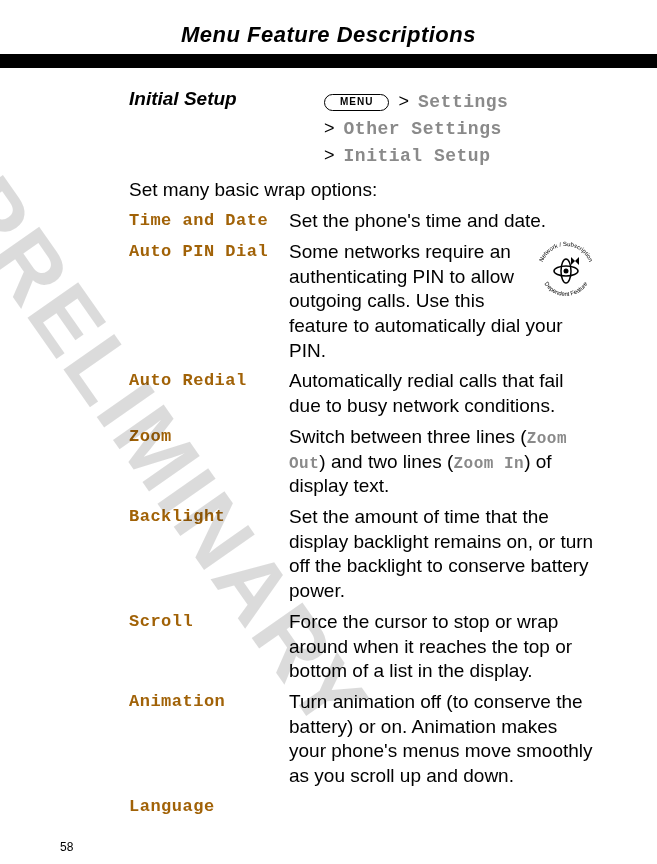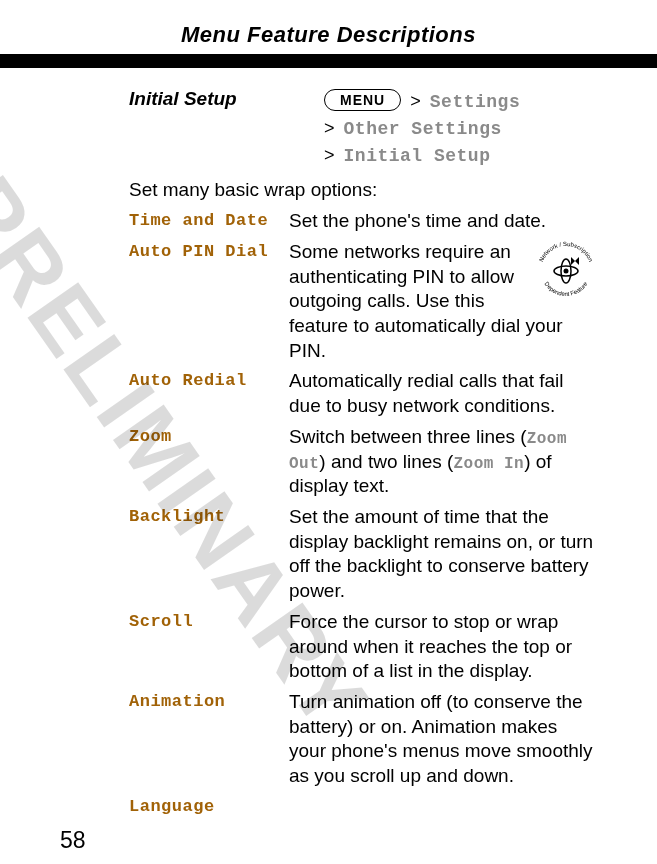--- a/index.html
+++ b/index.html
@@ -7,32 +7,32 @@
   .page { position: relative; width: 657px; height: 864px; padding: 0 60px 0 60px; }
   .header-bar { position: relative; margin-top: 18px; }
   .header-title { font-style: italic; font-weight: 700; font-size: 22px; text-align: center; padding: 4px 0 6px 0; letter-spacing: 0.5px; }
   .header-underline { height: 14px; background: #000; margin: 0 -60px; }
   .content { margin-top: 20px; margin-left: 69px; }
   .section-row { display: flex; align-items: flex-start; }
   .section-title { font-style: italic; font-weight: 700; font-size: 19px; width: 195px; flex: 0 0 195px; }
   .breadcrumb { font-size: 18px; line-height: 1.45; }
   .bc-line { white-space: nowrap; }
   .bc-label { font-family: Liberation Mono, monospace; font-weight: 700; color: #8a8a8a; letter-spacing: 0.5px; }
-  .menu-pill { display: inline-block; border: 1px solid #000; border-radius: 50px; padding: 0 15px; font-size: 14px; font-weight: 700; letter-spacing: 1px; vertical-align: 2px; margin-right: 4px; }
+  .menu-pill { display: inline-block; border: 1px solid #000; border-radius: 50px; padding: 0 15px; font-size: 10px; font-weight: 700; letter-spacing: 1px; vertical-align: 2px; margin-right: 4px; }
   .gt { margin-right: 4px; }
   .intro { font-size: 19px; margin-top: 10px; margin-bottom: 8px; }
   .opts { }
   .opt-row { display: flex; align-items: flex-start; margin-top: 6px; }
   .opt-label { flex: 0 0 160px; width: 160px; font-family: "Lucida Console","Courier New",monospace; font-weight: 700; color: #a16207; font-size: 17px; letter-spacing: 0.5px; padding-top: 2px; }
   .opt-desc { flex: 1 1 auto; font-size: 19px; line-height: 1.3; font-weight: 300; position: relative; }
   .opt-desc .inline-mono { font-family: "Lucida Console","Courier New",monospace; font-weight: 700; color: #8a8a8a; font-size: 16px; letter-spacing: 0.5px; }
   .net-icon { float: right; width: 62px; height: 62px; margin-left: 8px; position: relative; }
   .net-icon svg { width: 62px; height: 62px; }
   .watermark { position: absolute; left: 50%; top: 50%; transform: translate(-76%, -46%) rotate(55deg); transform-origin: center; font-size: 90px; font-weight: 800; color: rgba(0,0,0,0.14); letter-spacing: 3px; pointer-events: none; font-family: Arial, sans-serif; white-space: nowrap; }
-  .page-num { position: absolute; left: 60px; bottom: 28px; font-size: 23px; font-weight: 400; }
+  .page-num { position: absolute; left: 60px; bottom: 28px; font-size: 12px; font-weight: 400; }
 </style>
 </head>
 <body>
 
 <div class="page">
   <div class="header-bar">
     <div class="header-title">Menu Feature Descriptions</div>
     <div class="header-underline"></div>
   </div>
 

